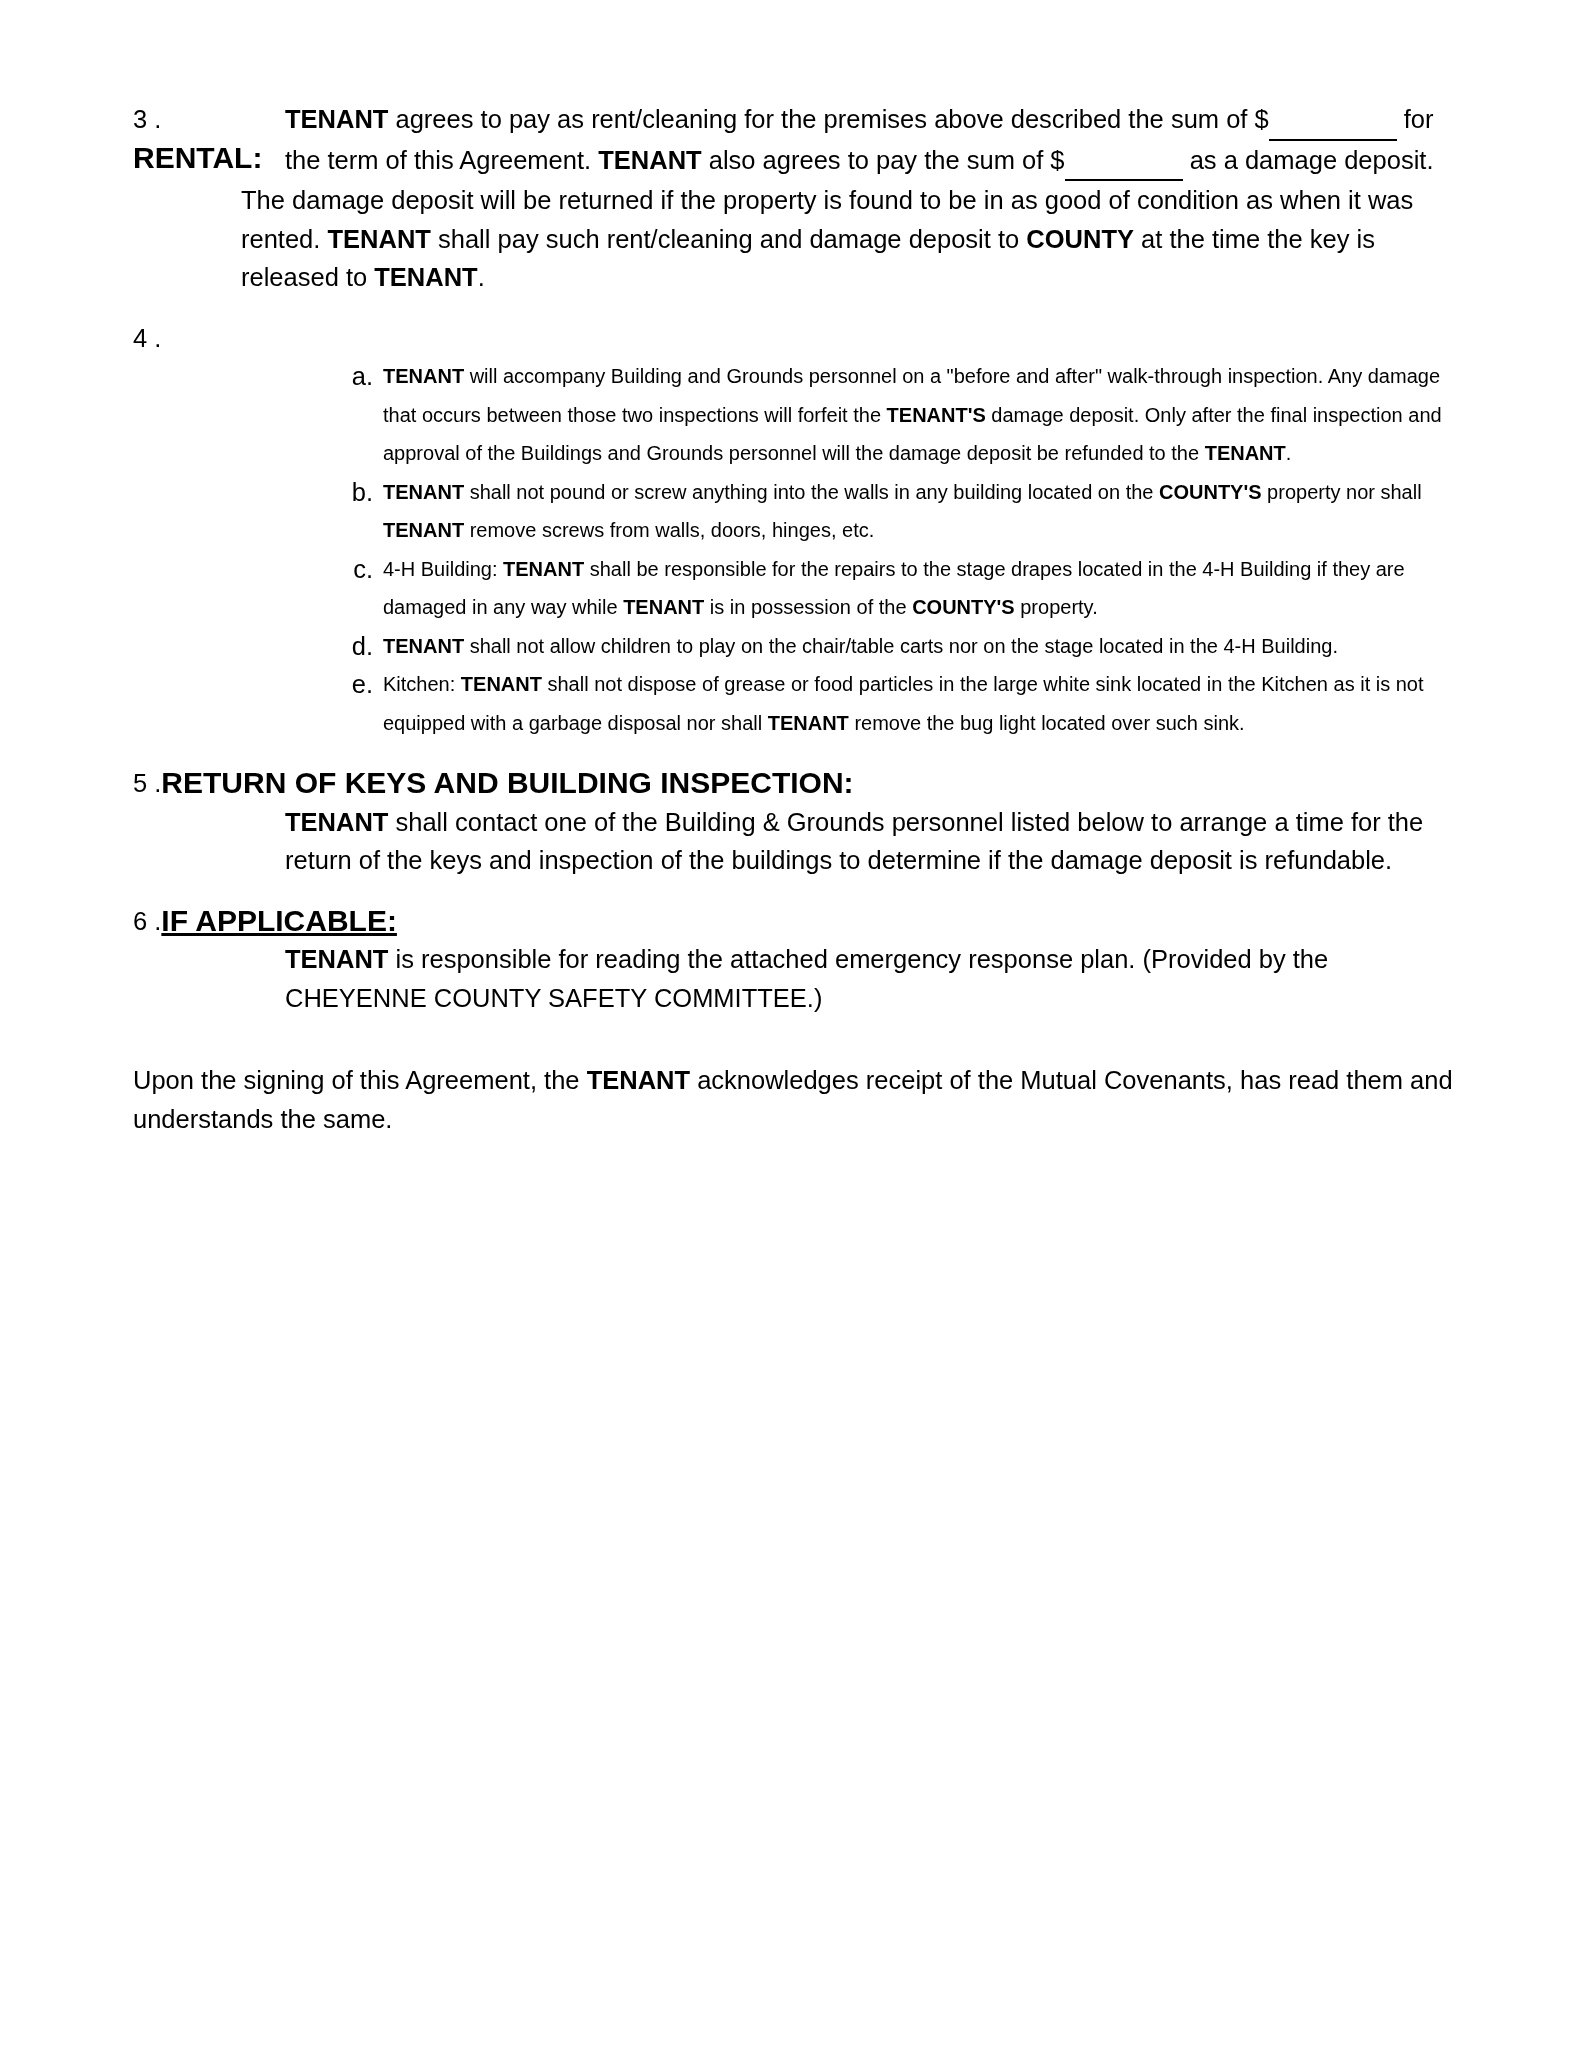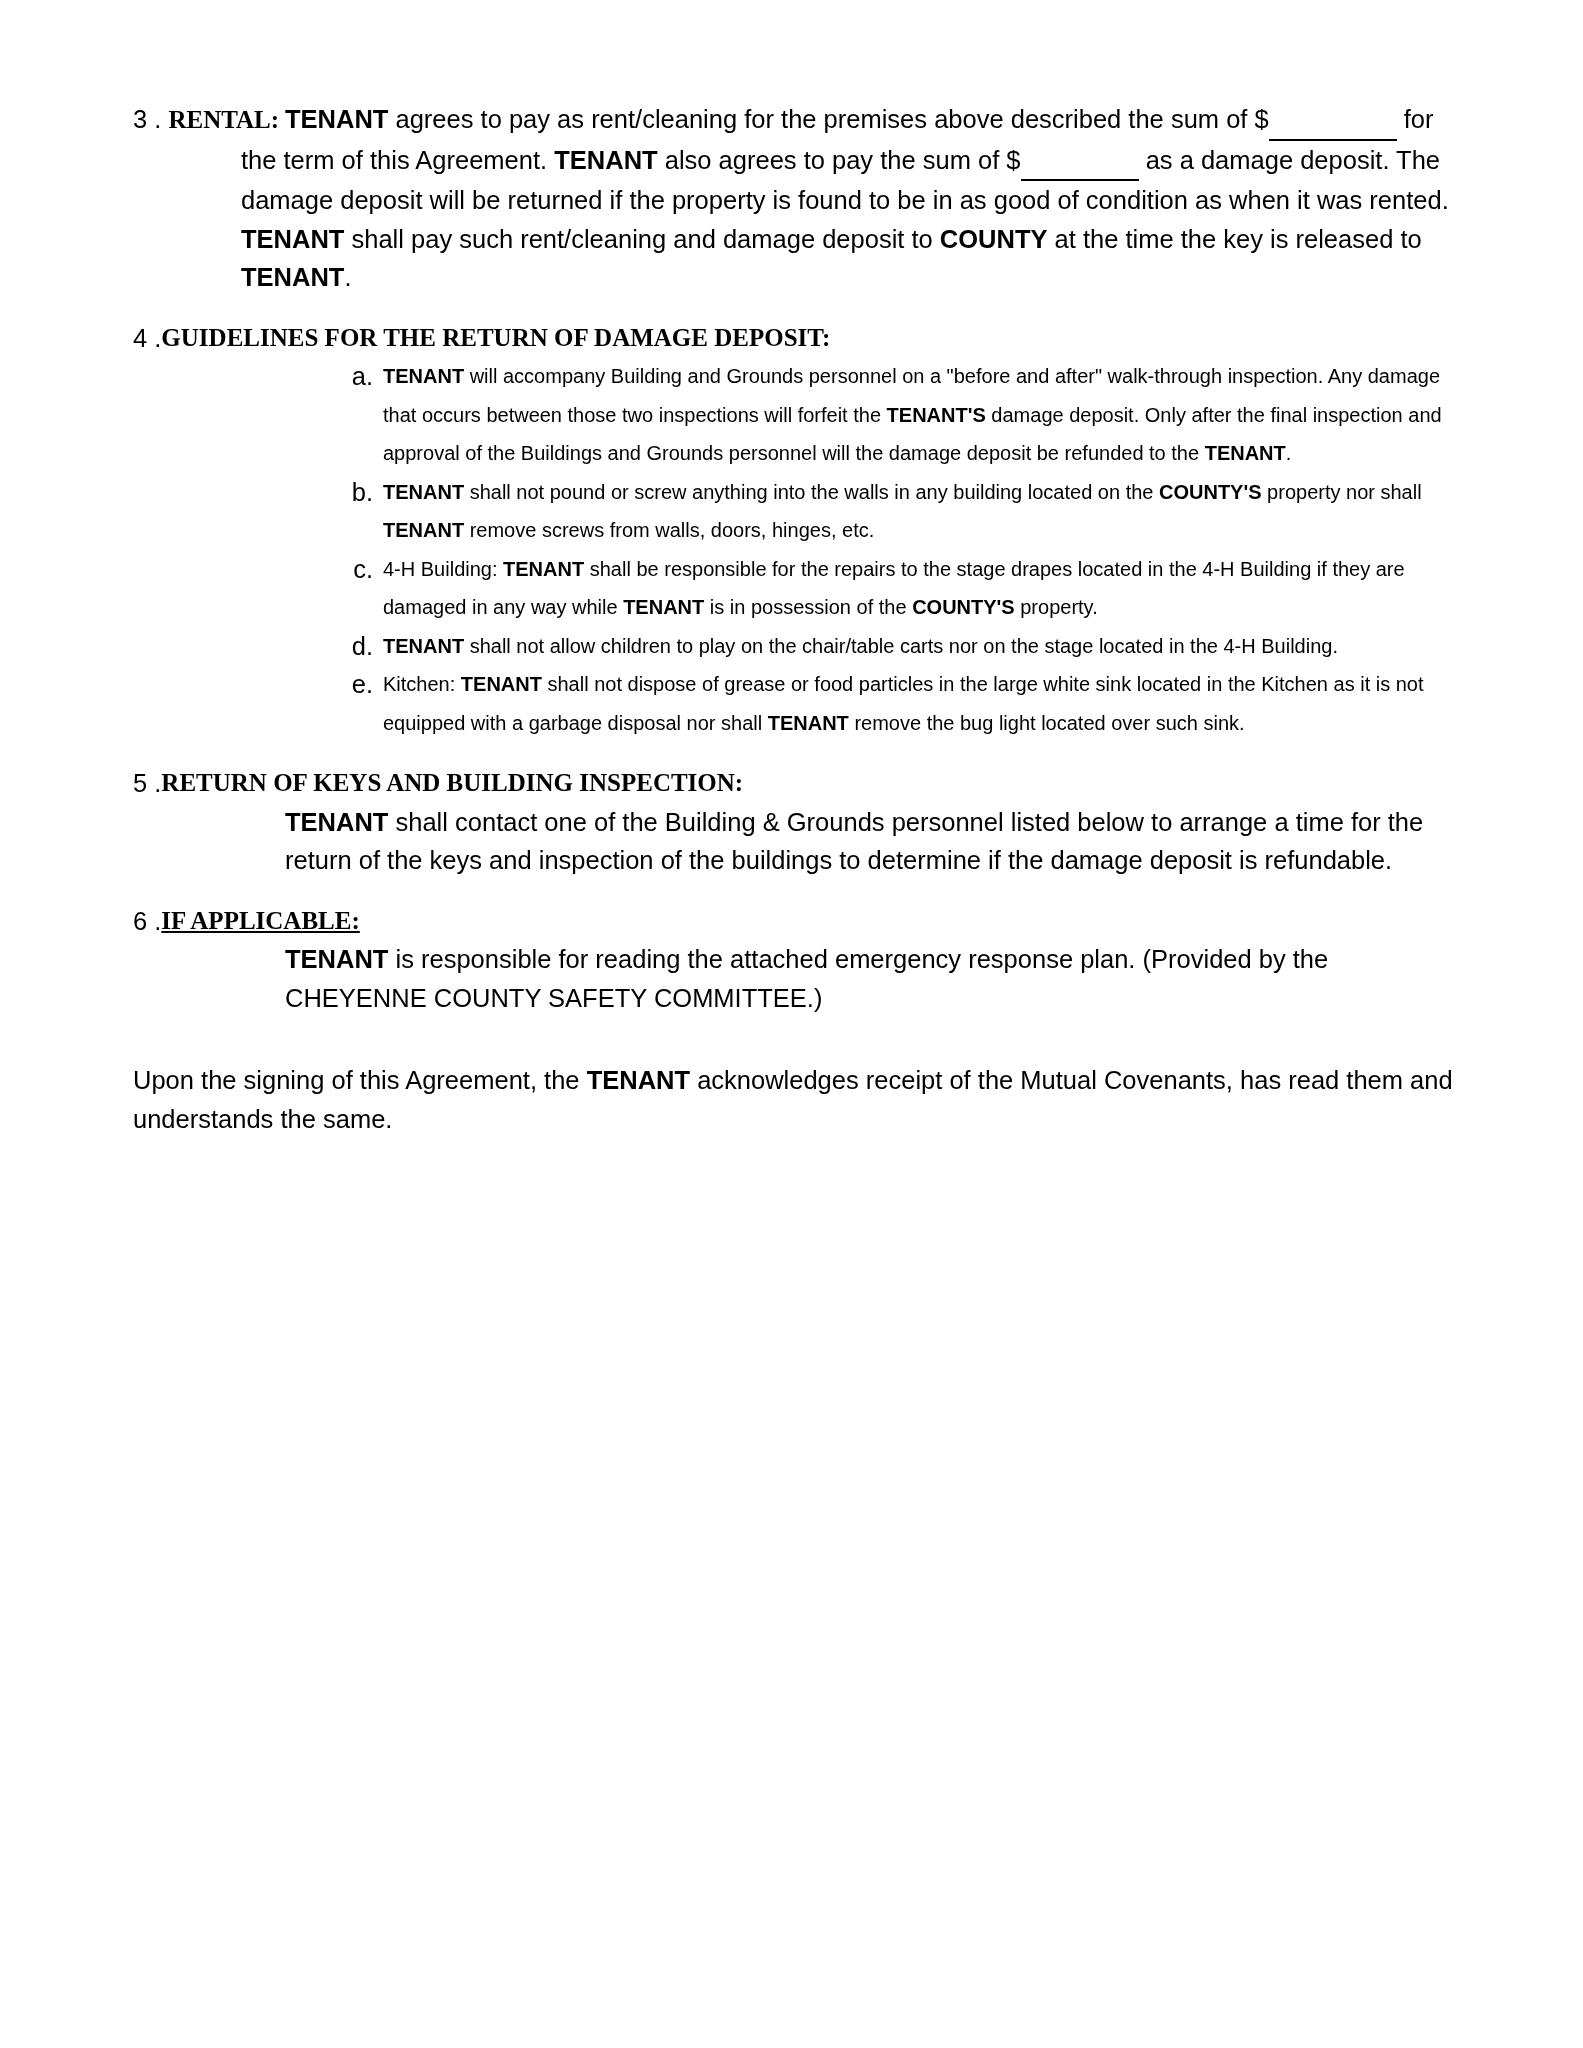--- a/index.html
+++ b/index.html
@@ -39,26 +39,25 @@
     align-items: flex-start;
   }
   .sec-num {
     font-size: 25.5px;
     line-height: 38.5px;
     font-weight: 400;
     white-space: pre;
     flex: 0 0 auto;
   }
   .sec-title {
-    font-size: 25px;
+    font-size: 30px;
     line-height: 38.5px;
     font-weight: bold;
     white-space: pre;
     flex: 0 0 auto;
-    font-family: Liberation Serif, serif;
   }
   .sec-title.underlined {
     text-decoration: underline;
     text-underline-offset: 2px;
   }
 
   
   .sec3-grid {
     display: block;
   }
@@ -145,21 +144,20 @@
           <span class="sec-num">3 .</span>
           <span class="sec-title">RENTAL:</span>
         </span>
         <div class="body-block indent-1"><b>TENANT</b><span> agrees to pay as rent/cleaning for the premises above described the sum of $</span><span class="blank w1">&nbsp;</span><span> for the term of this Agreement.  </span><b>TENANT</b><span> also agrees to pay the sum of $</span><span class="blank w2">&nbsp;</span><span> as a damage deposit.  The damage deposit will be returned if the property is found to be in as good of condition as when it was rented.  </span><b>TENANT</b><span> shall pay such rent/cleaning and damage deposit to </span><b>COUNTY</b><span> at the time the key is released to </span><b>TENANT</b><span>.</span></div>
       </div>
     </div>
 
     <div class="section">
       <div class="section-head-row">
         <span class="sec-num">4 .</span>
-        <span class="sec-title">GUIDELINES FOR THE RETURN OF DAMAGE DEPOSIT:</span>
       </div>
       <div class="list-wrap">
         <ol class="letters">
             <li>
               <div class="li-row">
                 <span class="li-marker">a.</span>
                 <span class="li-text"><b>TENANT</b><span> will accompany Building and Grounds personnel on a "before and after" walk-through inspection.  Any damage that occurs between those two inspections will forfeit the </span><b>TENANT'S</b><span> damage deposit.  Only after the final inspection and approval of the Buildings and Grounds personnel will the damage deposit be refunded to the </span><b>TENANT</b><span>.</span></span>
               </div>
             </li>
             <li>

